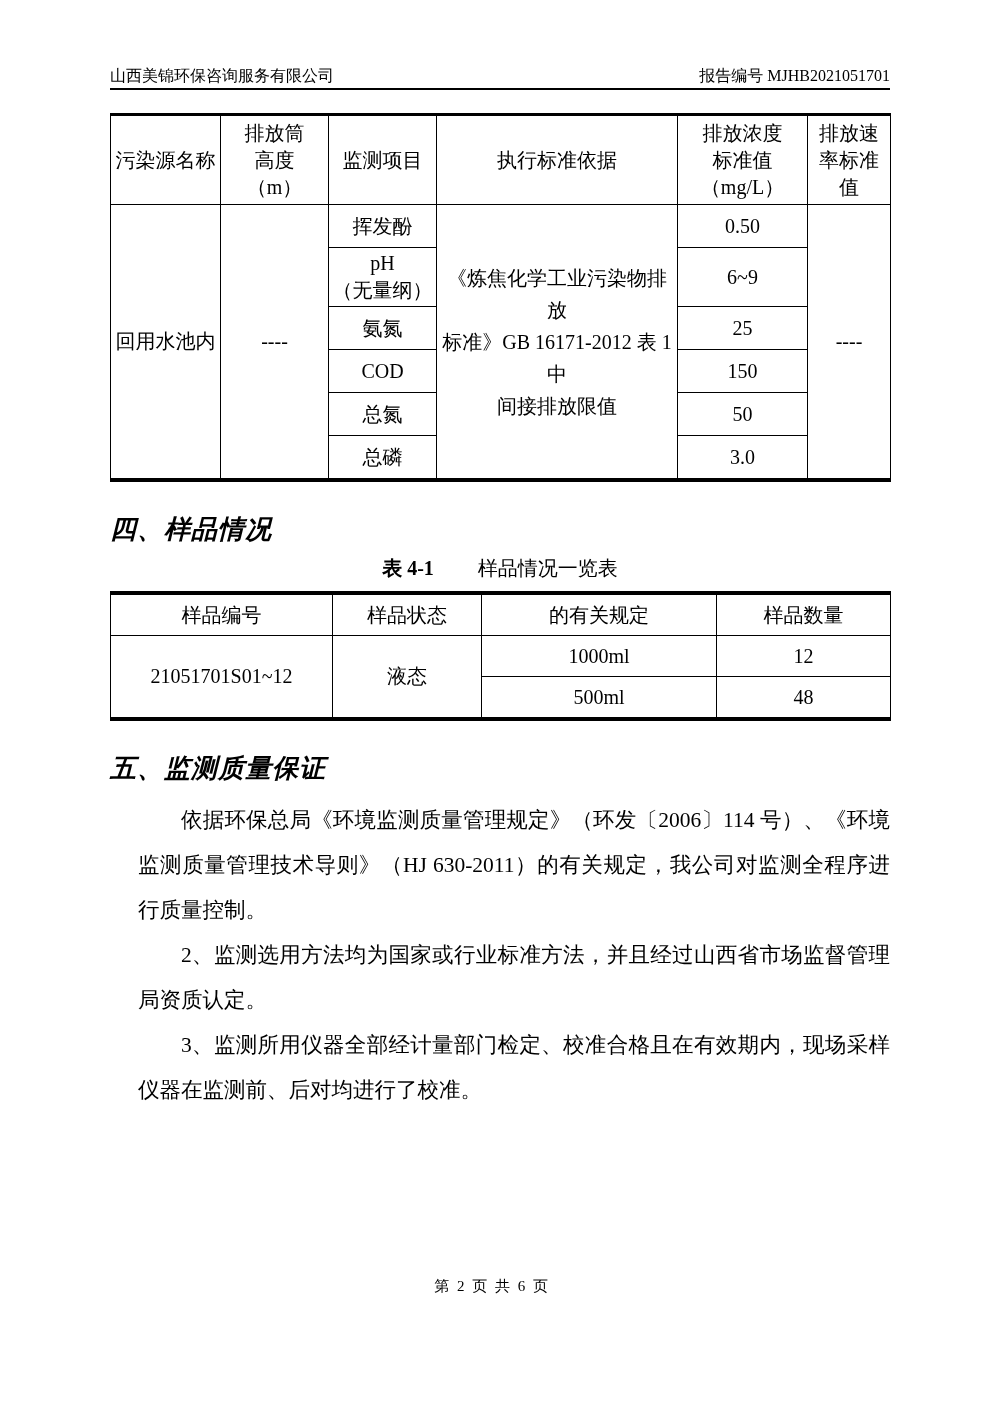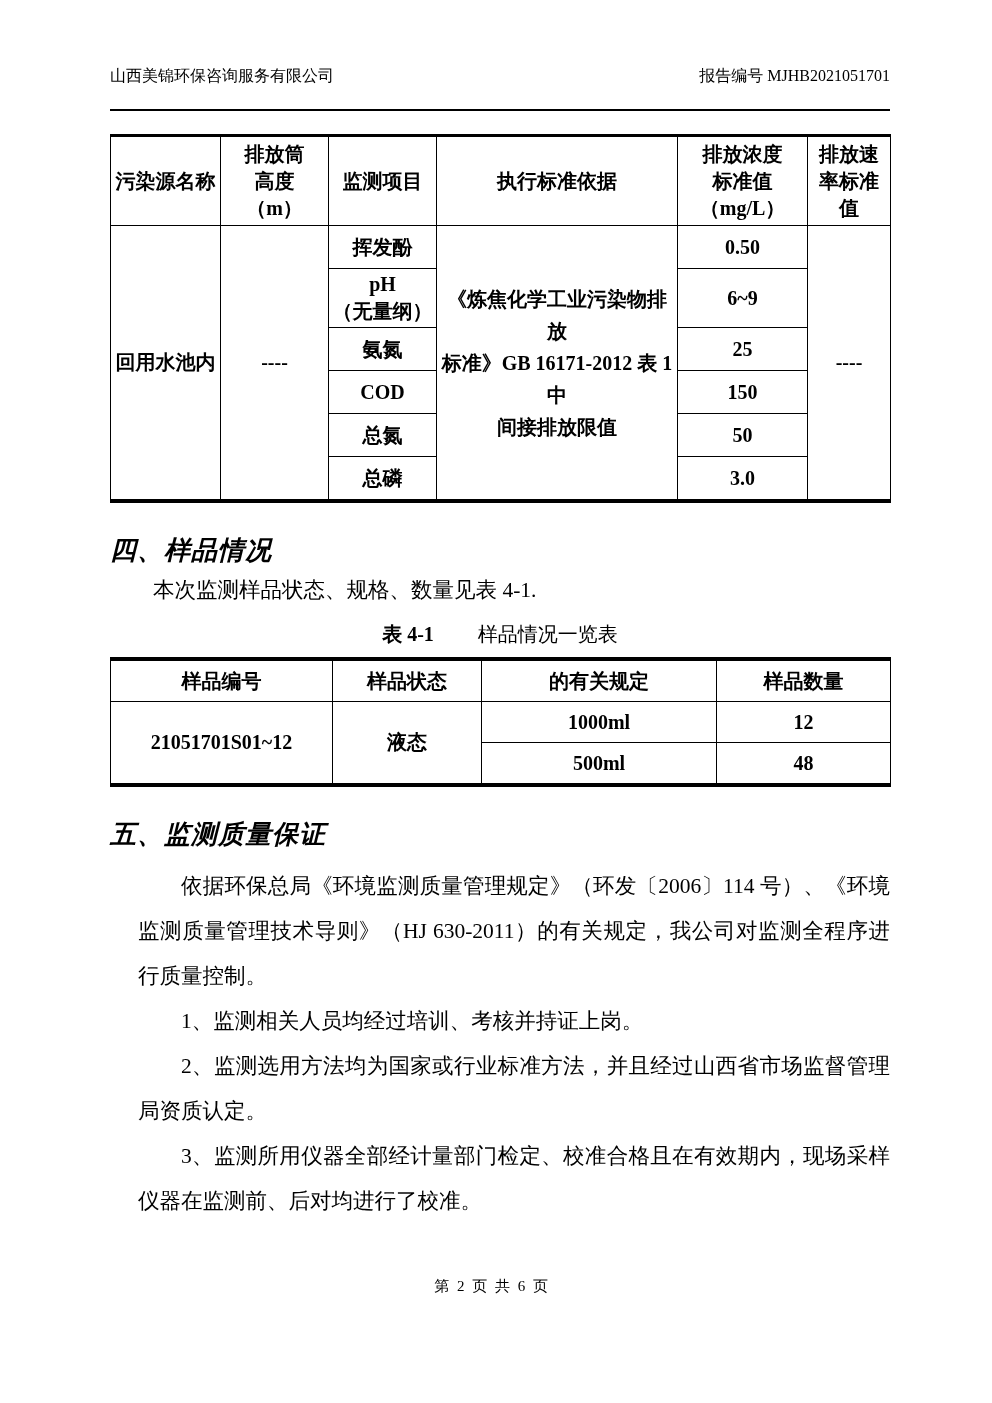--- a/index.html
+++ b/index.html
@@ -7,32 +7,32 @@
     width: 992px; height: 1403px;
     font-family: "Liberation Serif", "DejaVu Serif", serif;
     color: #000;
     position: relative;
   }
   .page { padding: 0 102px 0 110px; }
 
   
   .doc-header {
     display: flex; justify-content: space-between; align-items: flex-end;
-    padding-top: 66px; padding-bottom: 22px;
+    padding-top: 66px; padding-bottom: 1px;
     border-bottom: 2px solid #000;
     font-size: 16px;
     gap: 46px;
   }
 
   
   table { border-collapse: collapse; table-layout: fixed; width: 780px; }
   td, th {
     border: 1px solid #000;
     text-align: center; vertical-align: middle;
-    font-weight: bold; font-size: 20px;
+    font-weight: normal; font-size: 20px;
     white-space: pre-line;
     padding: 2px 3px;
     line-height: 1.35;
   }
 
   
   .t1 { margin-top: 23px; border-top: 3px solid #000; border-bottom: 4px solid #000; }
   .t1 th { height: 84px; }
   .t1 td.item-row { height: 38px; }
   .t1 td.std-cell { line-height: 1.6; }
@@ -128,21 +128,20 @@
     </tr>
     <tr>
       <td class="item-row">总磷</td>
       <td class="item-row">3.0</td>
     </tr>
   </tbody>
     </table>
 
   <h2 class="sec">四、样品情况</h2>
 
-  <p class="body-line sec4-intro">本次监测样品状态、规格、数量见表 4-1.</p>
 
   <div class="caption">
     <span class="cap-label">表 4-1</span><span>样品情况一览表</span>
   </div>
 
   <table class="t2">
     <colgroup>
       <col style="width:222px">
         <col style="width:149px">
         <col style="width:235px">
@@ -165,20 +164,19 @@
       <td>500ml</td>
       <td>48</td>
     </tr>
   </tbody>
     </table>
 
   <h2 class="sec">五、监测质量保证</h2>
 
   <div class="sec5-block">
     <p class="body-line">依据环保总局《环境监测质量管理规定》（环发〔2006〕114 号）、《环境监测质量管理技术导则》（HJ 630-2011）的有关规定，我公司对监测全程序进行质量控制。</p>
-    <p class="body-line">1、监测相关人员均经过培训、考核并持证上岗。</p>
     <p class="body-line">2、监测选用方法均为国家或行业标准方法，并且经过山西省市场监督管理局资质认定。</p>
     <p class="body-line">3、监测所用仪器全部经计量部门检定、校准合格且在有效期内，现场采样仪器在监测前、后对均进行了校准。</p>
   </div>
 
 </div>
 
 <div class="footer">第 2 页 共 6 页</div>
 
 </body></html>

